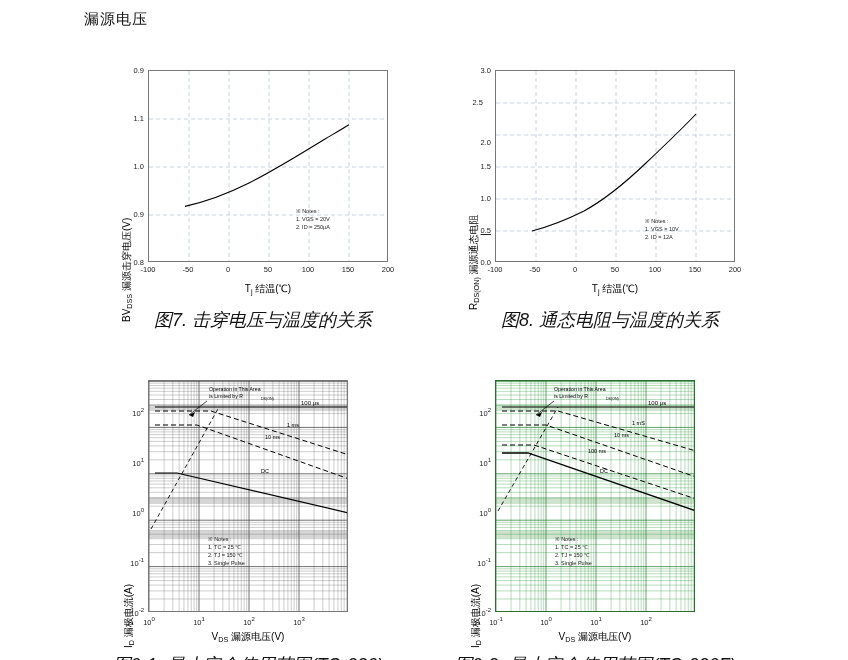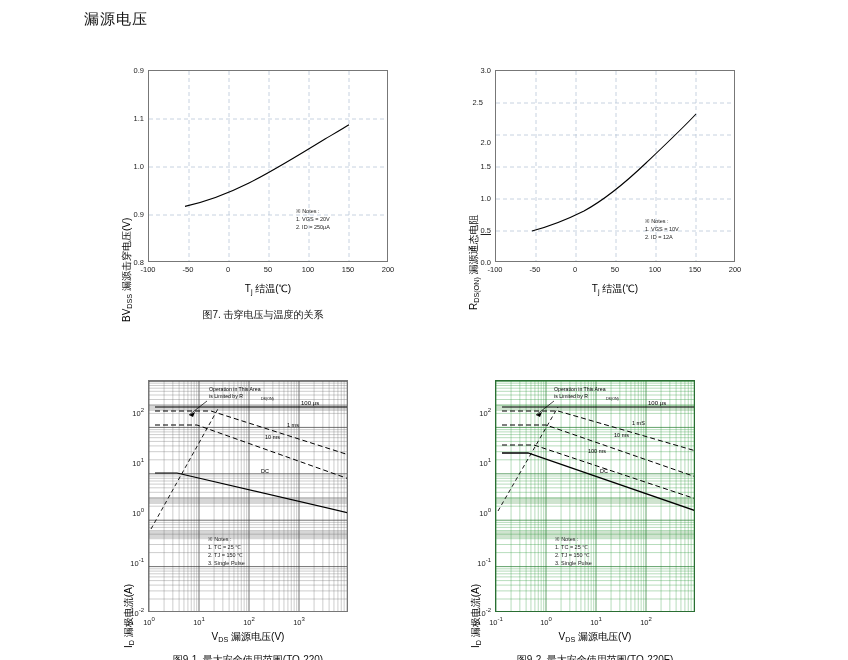--- a/index.html
+++ b/index.html
@@ -58,24 +58,25 @@
   }
   .xtick {
     position: absolute;
     font-size: 7.5px;
     color: #222;
     text-align: center;
     white-space: nowrap;
   }
   .caption {
     position: absolute;
-    font-size: 10px;
+    font-size: 18px;
     text-align: center;
     white-space: nowrap;
     color: #111;
+    font-style: italic;
   }
   .notes {
     position: absolute;
     font-size: 5.5px;
     line-height: 1.45;
     color: #222;
     white-space: nowrap;
   }
   .notes .nhead { font-size: 5.5px; }
 
@@ -181,20 +182,21 @@
   <div class="xtick" style="left:106px; top:205px; width:28px;">0</div>
   <div class="xtick" style="left:146px; top:205px; width:28px;">50</div>
   <div class="xtick" style="left:186px; top:205px; width:28px;">100</div>
   <div class="xtick" style="left:226px; top:205px; width:28px;">150</div>
   <div class="xtick" style="left:266px; top:205px; width:28px;">200</div>
 
   <div class="xlabel" style="left:80px; top:222px; width:160px;">
     <span>T</span><span class="sub">j</span><span> 结温(℃)</span>
   </div>
 
+  <div class="caption" style="left:-10px; top:248px; width:330px;">图8. 通态电阻与温度的关系</div>
 </div>
 
 <div class="chart-block" style="left:108px; top:368px; width:320px; height:290px;">
 
   <div class="ylabel" style="left:14px; top:280px;">
     <span>I</span><span class="sub">D</span><span> 漏极电流(A)</span>
   </div>
 
   <div class="ytick" style="left:6px; top:39px; width:30px;">
     <span>10</span><sup style="font-size:6px">2</sup>

